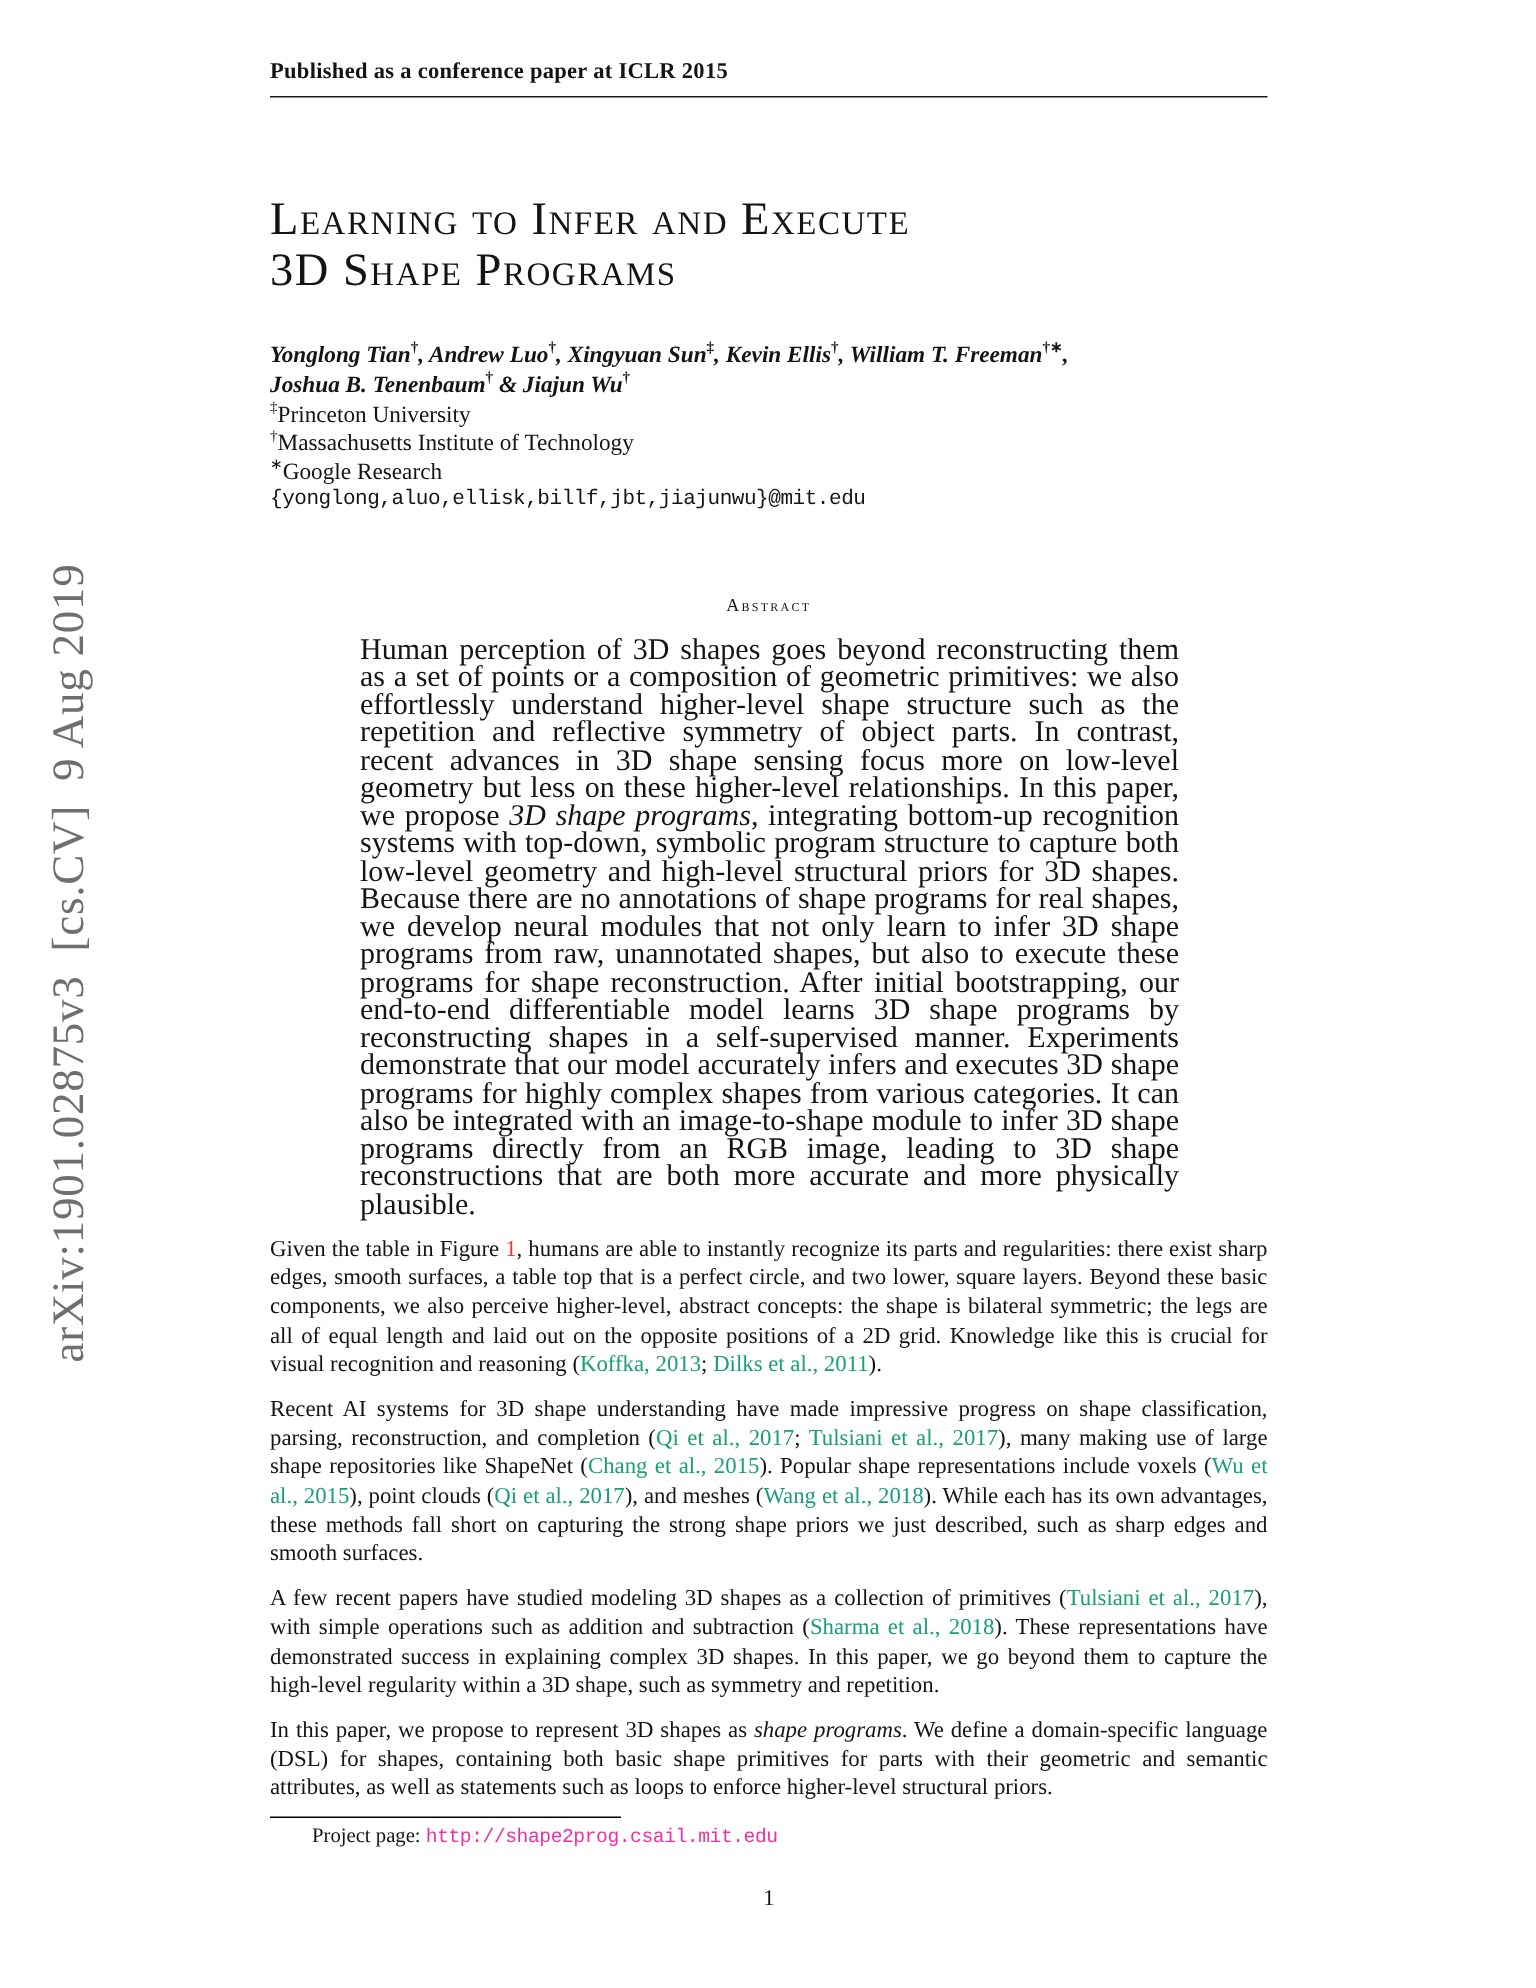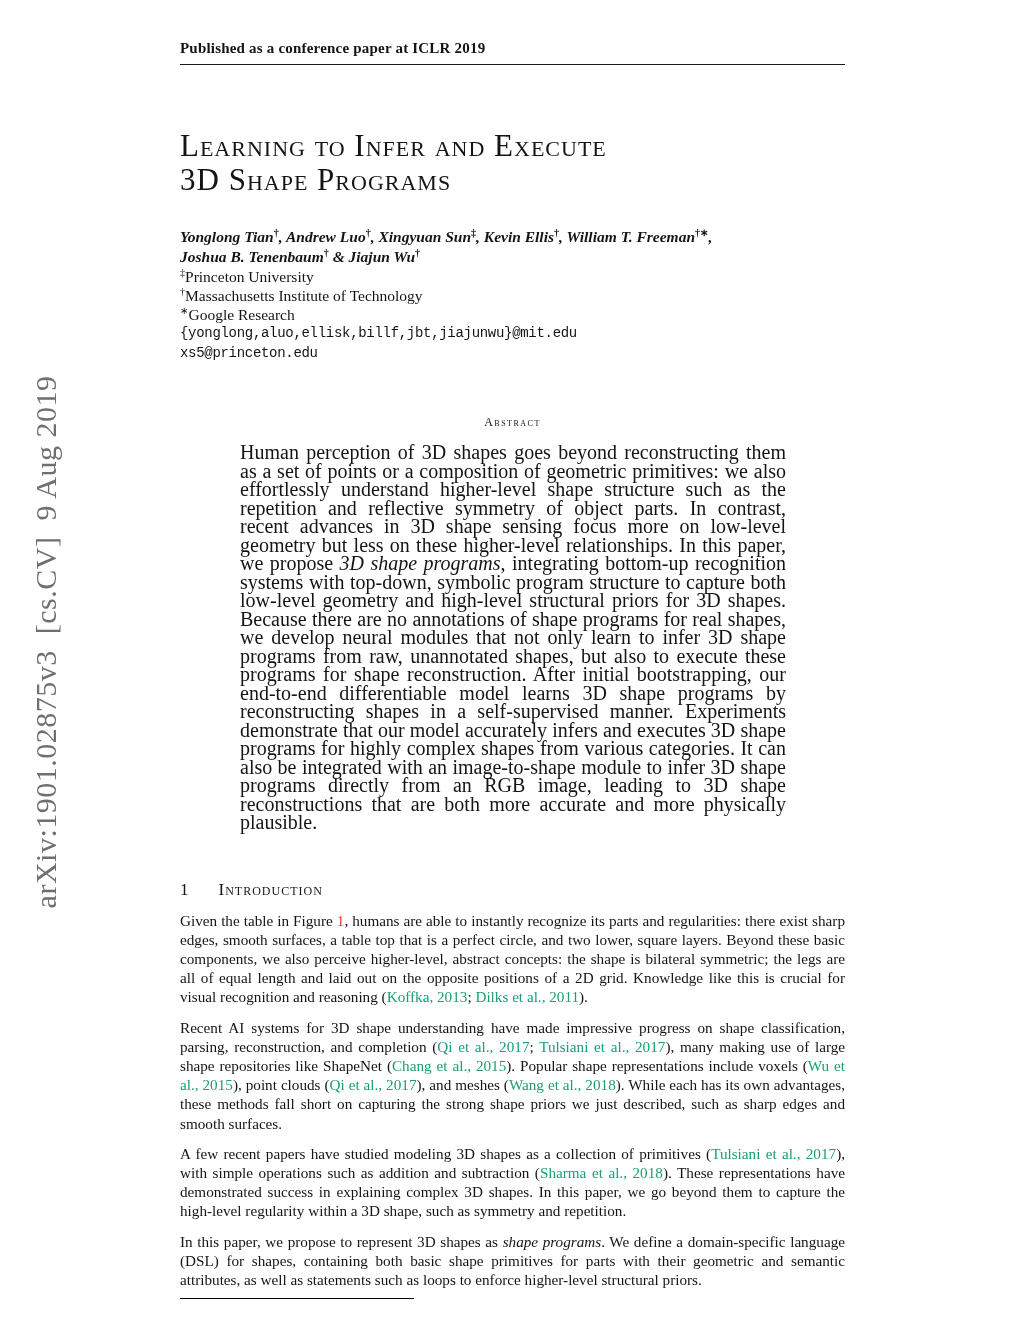--- a/index.html
+++ b/index.html
@@ -98,49 +98,46 @@
 </head>
 <body>
 
 <div class="page">
 
   <div class="arxiv-watermark">arXiv:1901.02875v3  [cs.CV]  9 Aug 2019</div>
 
   <div class="content">
 
     <div class="running-header">
-      <span>Published as a conference paper at ICLR 2019</span>
+      <span>Published as a conference paper at ICLR 2015</span>
     </div>
 
     <h1 class="title">
       <span class="title-line">Learning to Infer and Execute</span>
       <span class="title-line">3D Shape Programs</span>
     </h1>
 
     <div class="authors">
       <div class="author-line"><span class="seg-b">Yonglong Tian</span><sup class="seg-sup">†</sup><span class="seg-b">, Andrew Luo</span><sup class="seg-sup">†</sup><span class="seg-b">, Xingyuan Sun</span><sup class="seg-sup">‡</sup><span class="seg-b">, Kevin Ellis</span><sup class="seg-sup">†</sup><span class="seg-b">, William T. Freeman</span><sup class="seg-sup">†∗</sup><span class="seg-b">,</span></div>
       <div class="author-line"><span class="seg-b">Joshua B. Tenenbaum</span><sup class="seg-sup">†</sup><span class="seg-b"> &amp; Jiajun Wu</span><sup class="seg-sup">†</sup></div>
       <div class="affil-line"><sup class="seg-sup">‡</sup><span class="seg-t">Princeton University</span></div>
       <div class="affil-line"><sup class="seg-sup">†</sup><span class="seg-t">Massachusetts Institute of Technology</span></div>
       <div class="affil-line"><sup class="seg-sup">∗</sup><span class="seg-t">Google Research</span></div>
       <div class="email-line">{yonglong,aluo,ellisk,billf,jbt,jiajunwu}@mit.edu</div>
-      <div class="email-line">xs5@princeton.edu</div>
     </div>
 
     <div class="abstract-heading">Abstract</div>
 
     <div class="abstract-body"><span class="seg-t">Human perception of 3D shapes goes beyond reconstructing them as a set of points or a composition of geometric primitives: we also effortlessly understand higher-level shape structure such as the repetition and reflective symmetry of object parts. In contrast, recent advances in 3D shape sensing focus more on low-level geometry but less on these higher-level relationships. In this paper, we propose </span><span class="seg-i">3D shape programs</span><span class="seg-t">, integrating bottom-up recognition systems with top-down, symbolic program structure to capture both low-level geometry and high-level structural priors for 3D shapes. Because there are no annotations of shape programs for real shapes, we develop neural modules that not only learn to infer 3D shape programs from raw, unannotated shapes, but also to execute these programs for shape reconstruction. After initial bootstrapping, our end-to-end differentiable model learns 3D shape programs by reconstructing shapes in a self-supervised manner. Experiments demonstrate that our model accurately infers and executes 3D shape programs for highly complex shapes from various categories. It can also be integrated with an image-to-shape module to infer 3D shape programs directly from an RGB image, leading to 3D shape reconstructions that are both more accurate and more physically plausible.</span></div>
 
-    <div class="section-heading">
-      <span class="sec-num">1</span><span class="sec-title">Introduction</span>
-    </div>
 
     <p class="body-par"><span class="seg-t">Given the table in Figure </span><span class="seg-ref">1</span><span class="seg-t">, humans are able to instantly recognize its parts and regularities: there exist sharp edges, smooth surfaces, a table top that is a perfect circle, and two lower, square layers. Beyond these basic components, we also perceive higher-level, abstract concepts: the shape is bilateral symmetric; the legs are all of equal length and laid out on the opposite positions of a 2D grid. Knowledge like this is crucial for visual recognition and reasoning (</span><span class="seg-cite">Koffka, 2013</span><span class="seg-t">; </span><span class="seg-cite">Dilks et al., 2011</span><span class="seg-t">).</span></p>
     <p class="body-par"><span class="seg-t">Recent AI systems for 3D shape understanding have made impressive progress on shape classification, parsing, reconstruction, and completion (</span><span class="seg-cite">Qi et al., 2017</span><span class="seg-t">; </span><span class="seg-cite">Tulsiani et al., 2017</span><span class="seg-t">), many making use of large shape repositories like ShapeNet (</span><span class="seg-cite">Chang et al., 2015</span><span class="seg-t">). Popular shape representations include voxels (</span><span class="seg-cite">Wu et al., 2015</span><span class="seg-t">), point clouds (</span><span class="seg-cite">Qi et al., 2017</span><span class="seg-t">), and meshes (</span><span class="seg-cite">Wang et al., 2018</span><span class="seg-t">). While each has its own advantages, these methods fall short on capturing the strong shape priors we just described, such as sharp edges and smooth surfaces.</span></p>
     <p class="body-par"><span class="seg-t">A few recent papers have studied modeling 3D shapes as a collection of primitives (</span><span class="seg-cite">Tulsiani et al., 2017</span><span class="seg-t">), with simple operations such as addition and subtraction (</span><span class="seg-cite">Sharma et al., 2018</span><span class="seg-t">). These representations have demonstrated success in explaining complex 3D shapes. In this paper, we go beyond them to capture the high-level regularity within a 3D shape, such as symmetry and repetition.</span></p>
     <p class="body-par"><span class="seg-t">In this paper, we propose to represent 3D shapes as </span><span class="seg-i">shape programs</span><span class="seg-t">. We define a domain-specific language (DSL) for shapes, containing both basic shape primitives for parts with their geometric and semantic attributes, as well as statements such as loops to enforce higher-level structural priors.</span></p>
 
     <div class="footnote-rule"></div>
+    <div class="footnote"><span class="seg-t">Project page: </span><span class="seg-url">http://shape2prog.csail.mit.edu</span></div>
 
     <div class="page-number">1</div>
 
   </div>
 </div>
 
 </body></html>

